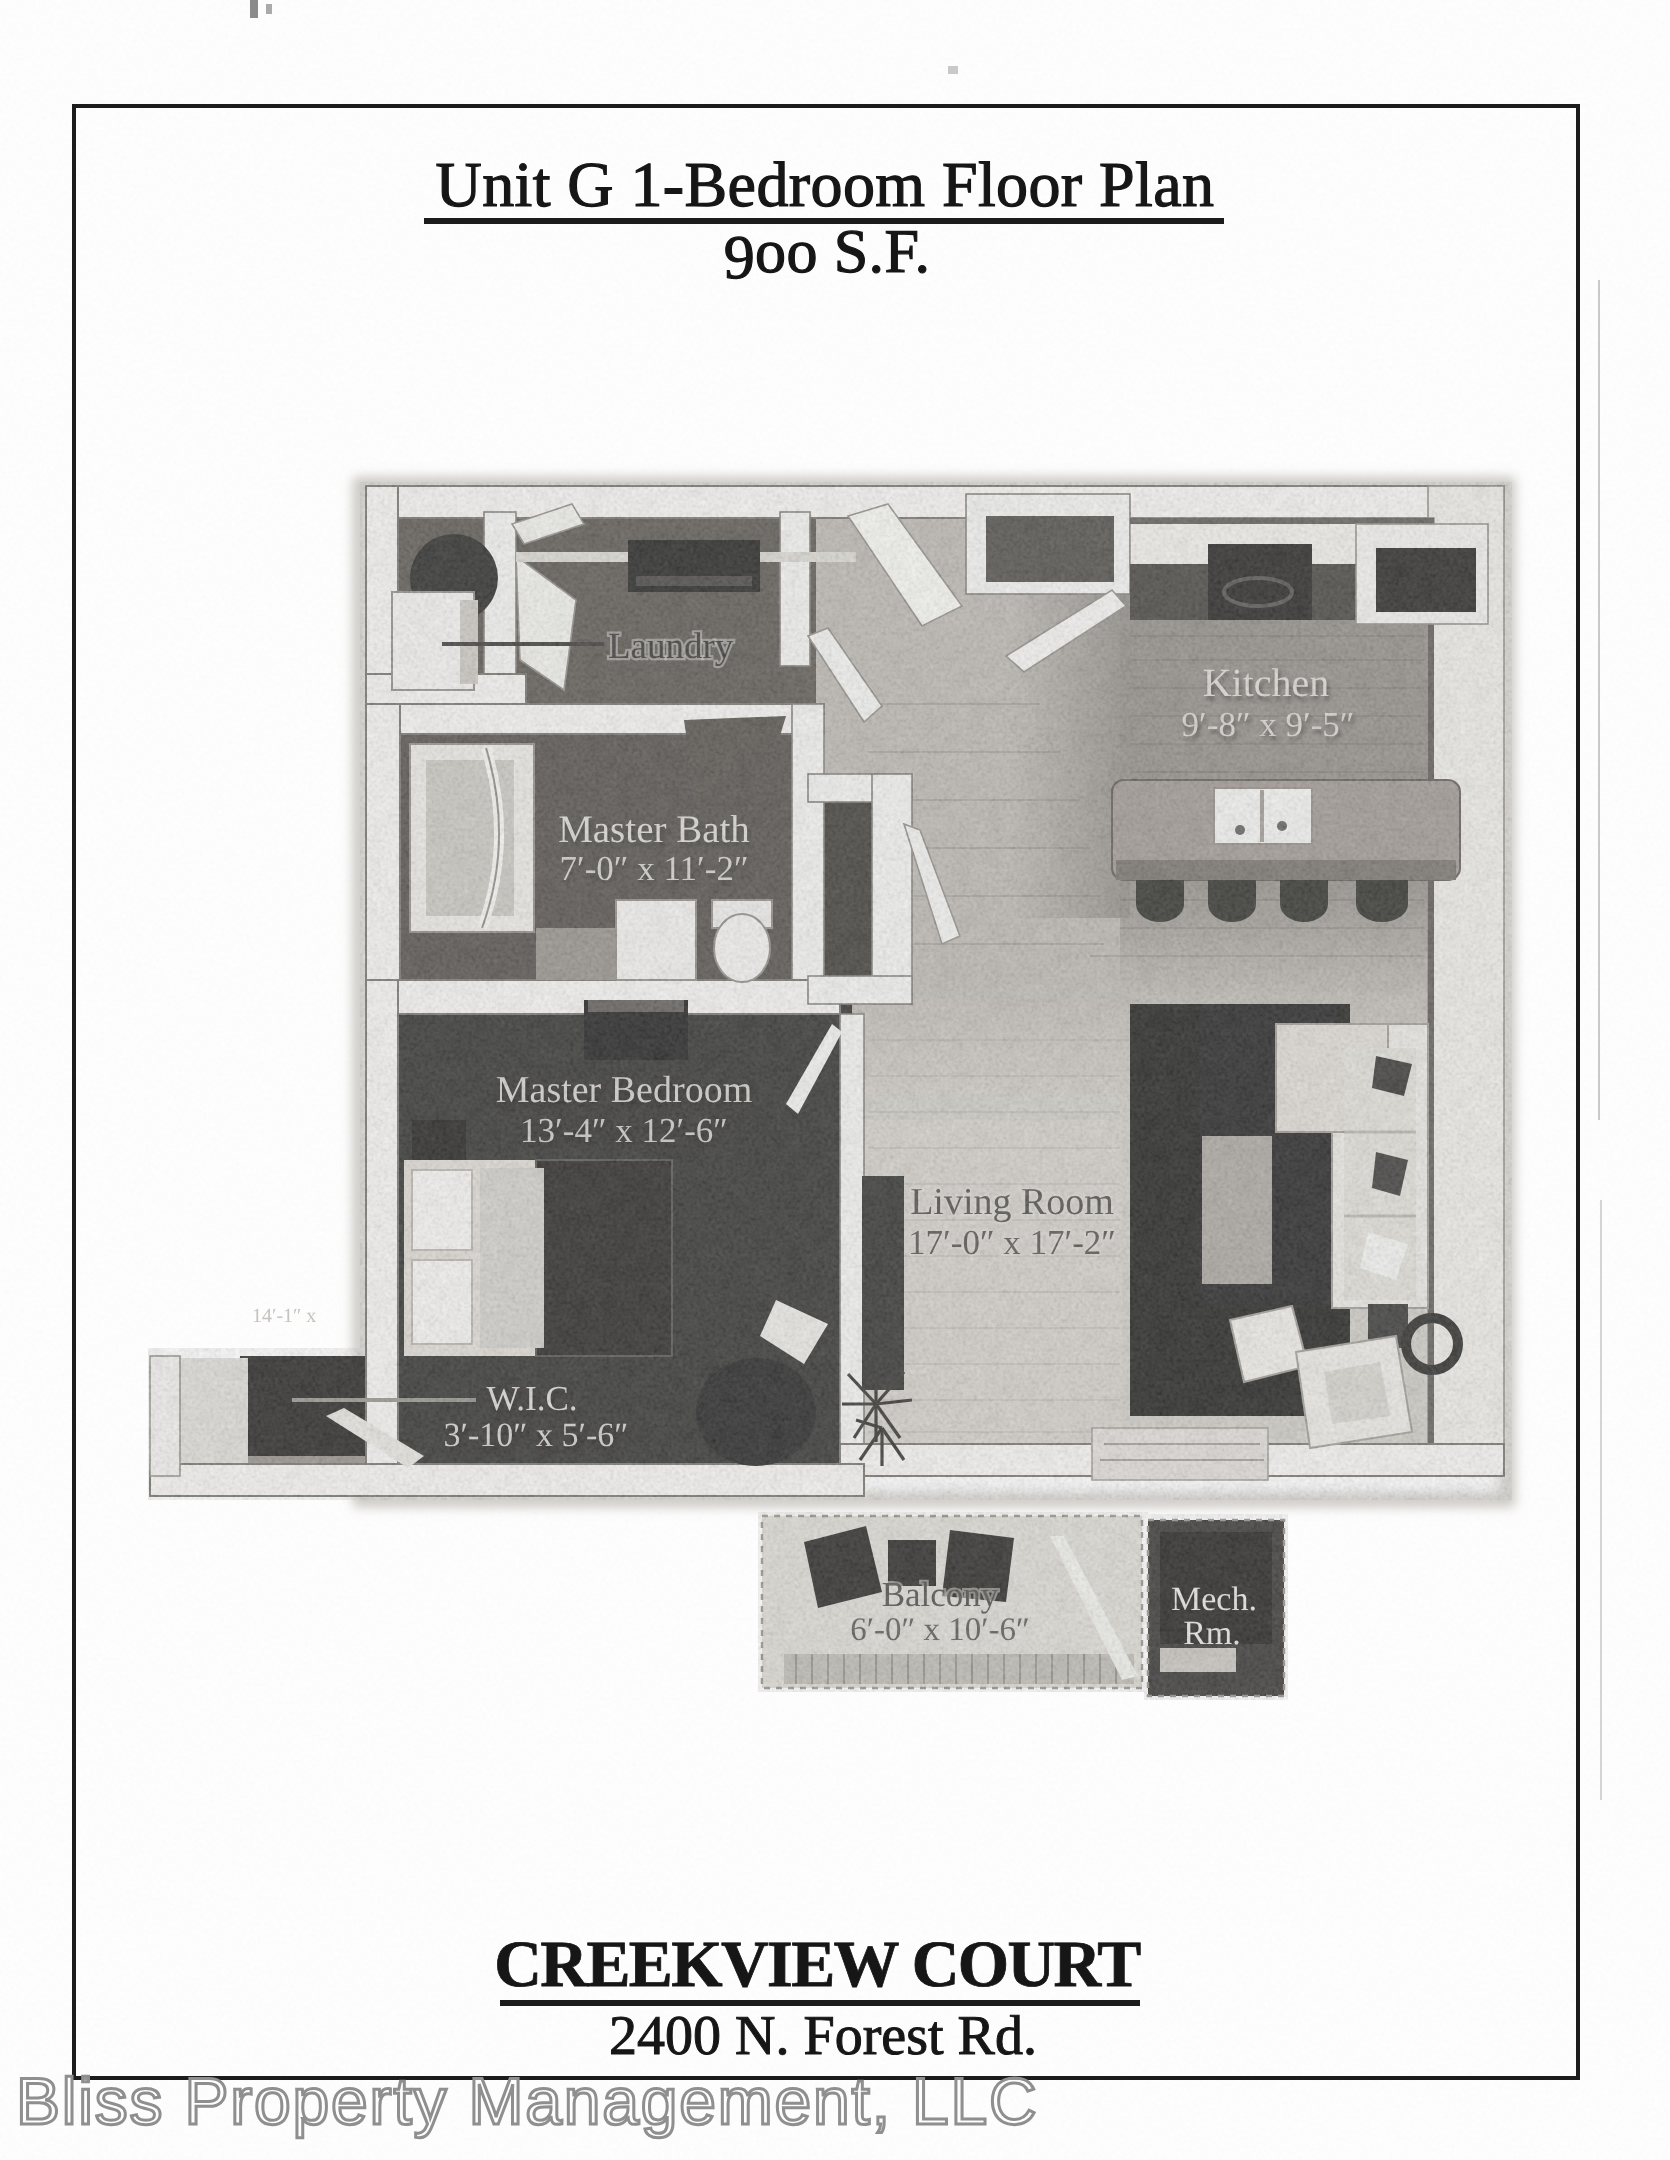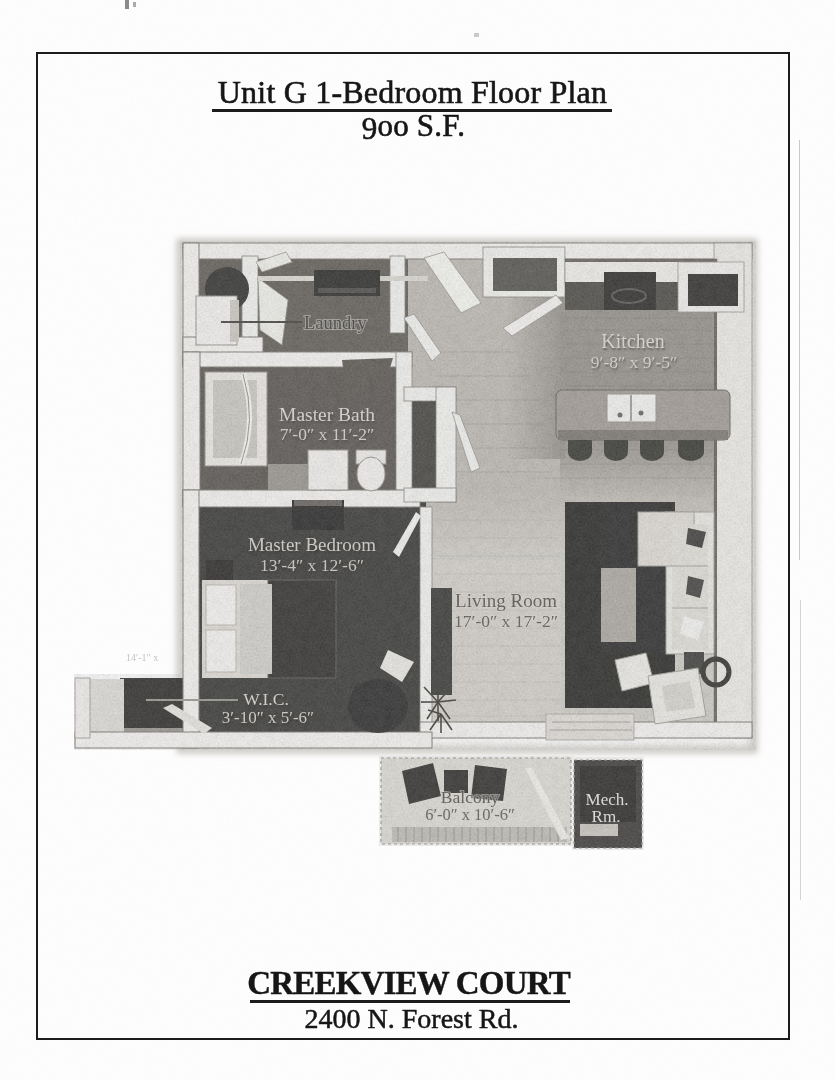--- a/index.html
+++ b/index.html
@@ -352,20 +352,21 @@
       <rect x="60" y="230" width="720" height="640" filter="url(#nzc)" opacity="0.10" style="mix-blend-mode:multiply"></rect>
     </g>
   </svg>
 
   <div class="t" style="left:-9px;top:965px;width:835px;text-align:center;font-size:33px;font-weight:bold;color:#161616;letter-spacing:-0.8px;-webkit-text-stroke:0.4px #161616;">CREEKVIEW COURT</div>
 
   <div class="t" style="left:250px;top:1000px;width:320px;height:3px;background:#1c1c1c;"></div>
 
   <div class="t" style="left:-6px;top:1003px;width:835px;text-align:center;font-size:28px;color:#161616;-webkit-text-stroke:0.5px #161616;">2400 N. Forest Rd.</div>
 
+  <div class="t" style="left:8px;top:1032px;font-family:'Liberation Sans',sans-serif;font-size:33px;letter-spacing:0.9px;color:rgba(255,255,255,0.55);-webkit-text-stroke:1.5px #8f8f8f;">Bliss Property Management, LLC</div>
 
   <div class="t" style="left:799px;top:140px;width:1px;height:420px;background:#c9c9c9;"></div>
   <div class="t" style="left:800px;top:600px;width:1px;height:300px;background:#d4d4d4;"></div>
 
   <div class="t" style="left:125px;top:0;width:4px;height:9px;background:#8a8a8a;"></div>
   <div class="t" style="left:133px;top:2px;width:3px;height:5px;background:#aaa;"></div>
   <div class="t" style="left:474px;top:33px;width:5px;height:4px;background:#c9c9c9;"></div>
 </div>
 
 </body></html>

